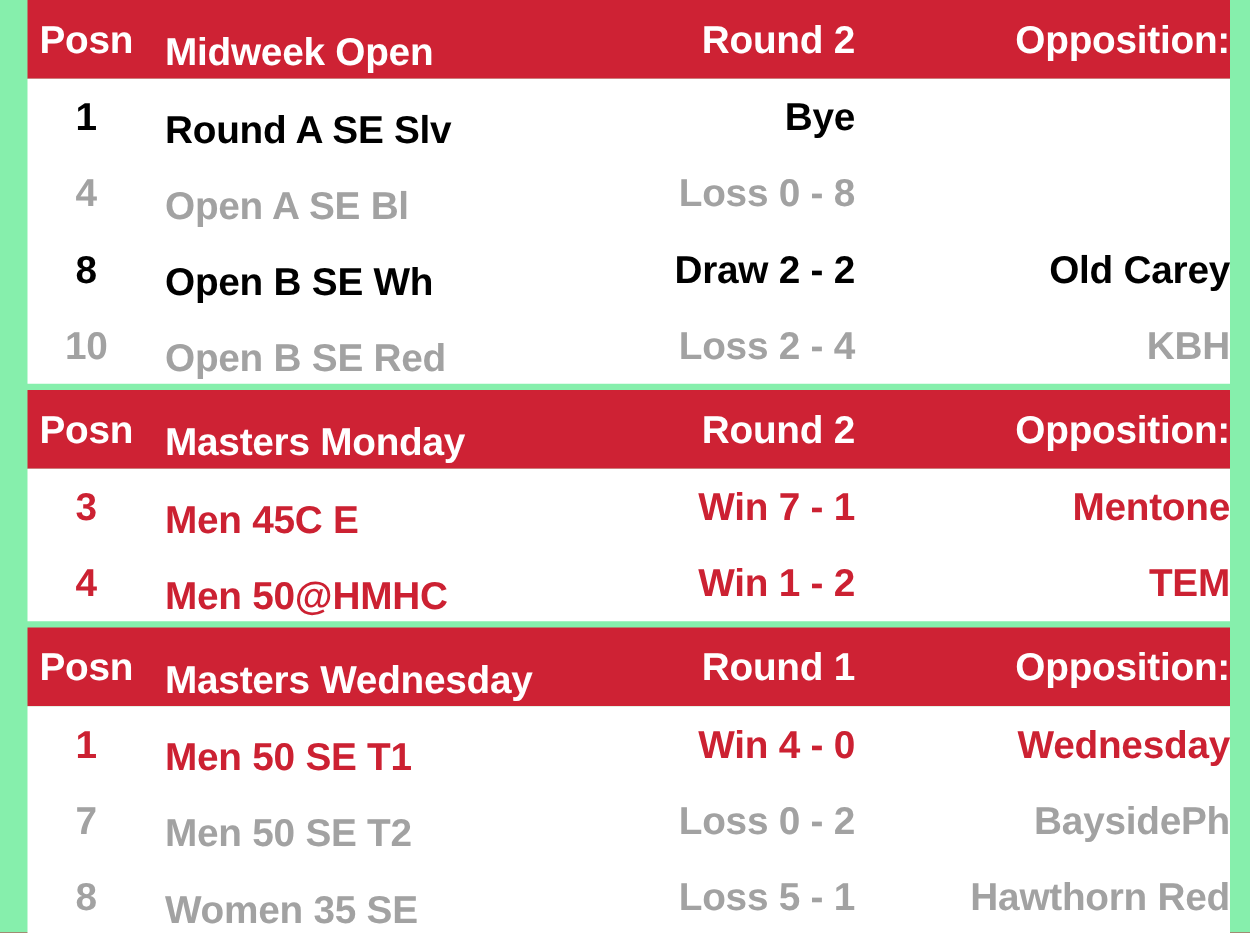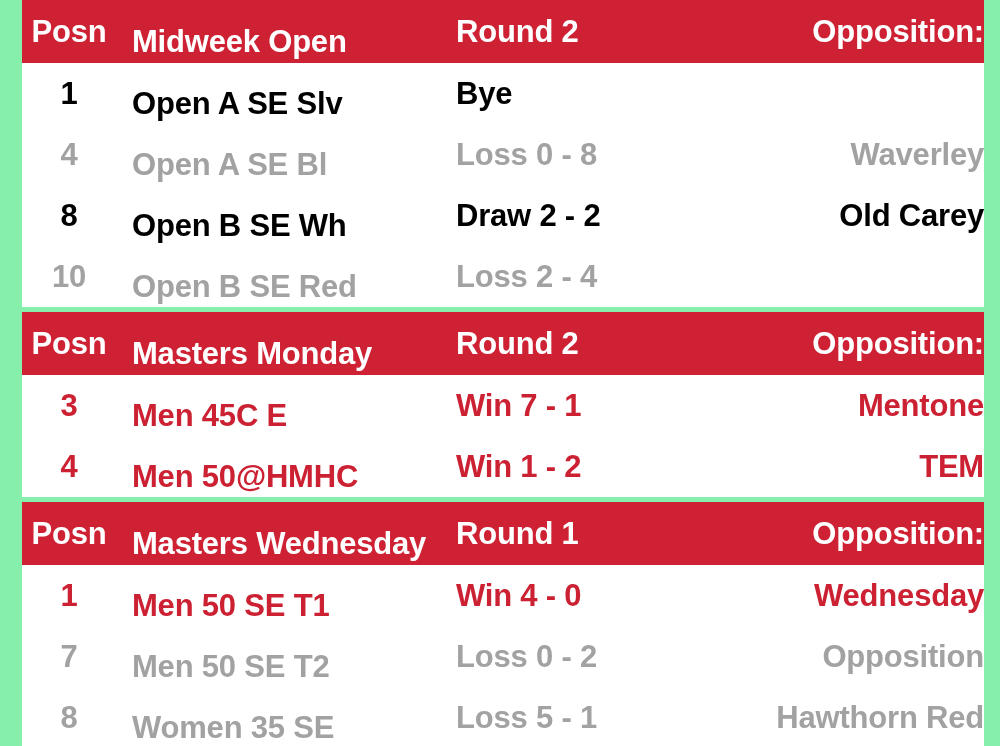--- a/index.html
+++ b/index.html
@@ -57,20 +57,21 @@
     flex: 0 0 340px;
     box-sizing: border-box;
     padding-left: 16px;
     margin-top: 20px;
   }
   .c-round {
     width: 228px;
     flex: 0 0 228px;
     box-sizing: border-box;
     padding-left: 0px;
+    text-align: right;
   }
   .c-opp {
     flex: 1 1 auto;
     box-sizing: border-box;
     padding-left: 0px;
     text-align: right;
   }
   .hdr-row .c-posn { text-align: center; }
   .tone-dark  { color: #000000; }
   .tone-grey  { color: #a2a2a2; }
@@ -85,40 +86,40 @@
       <div class="section">
         <div class="hdr-row">
           <div class="c-posn">Posn</div>
           <div class="c-team">Midweek Open</div>
           <div class="c-round">Round 2</div>
           <div class="c-opp">Opposition:</div>
         </div>
         <div class="body-block">
           <div class="data-row tone-dark">
             <div class="c-posn">1</div>
-            <div class="c-team">Open A SE Slv</div>
+            <div class="c-team">Round A SE Slv</div>
             <div class="c-round">Bye</div>
             <div class="c-opp"></div>
           </div>
           <div class="data-row tone-grey">
             <div class="c-posn">4</div>
             <div class="c-team">Open A SE Bl</div>
             <div class="c-round">Loss 0 - 8</div>
-            <div class="c-opp">Waverley</div>
           </div>
           <div class="data-row tone-dark">
             <div class="c-posn">8</div>
             <div class="c-team">Open B SE Wh</div>
             <div class="c-round">Draw 2 - 2</div>
             <div class="c-opp">Old Carey</div>
           </div>
           <div class="data-row tone-grey">
             <div class="c-posn">10</div>
             <div class="c-team">Open B SE Red</div>
             <div class="c-round">Loss 2 - 4</div>
+            <div class="c-opp">KBH</div>
           </div>
         </div>
       </div>
       <div class="sec-gap"></div>
       <div class="section">
         <div class="hdr-row">
           <div class="c-posn">Posn</div>
           <div class="c-team">Masters Monday</div>
           <div class="c-round">Round 2</div>
           <div class="c-opp">Opposition:</div>
@@ -150,21 +151,21 @@
           <div class="data-row tone-red">
             <div class="c-posn">1</div>
             <div class="c-team">Men 50 SE T1</div>
             <div class="c-round">Win 4 - 0</div>
             <div class="c-opp">Wednesday</div>
           </div>
           <div class="data-row tone-grey">
             <div class="c-posn">7</div>
             <div class="c-team">Men 50 SE T2</div>
             <div class="c-round">Loss 0 - 2</div>
-            <div class="c-opp">Opposition</div>
+            <div class="c-opp">BaysidePh</div>
           </div>
           <div class="data-row tone-grey">
             <div class="c-posn">8</div>
             <div class="c-team">Women 35 SE</div>
             <div class="c-round">Loss 5 - 1</div>
             <div class="c-opp">Hawthorn Red</div>
           </div>
         </div>
       </div>
     </div>

